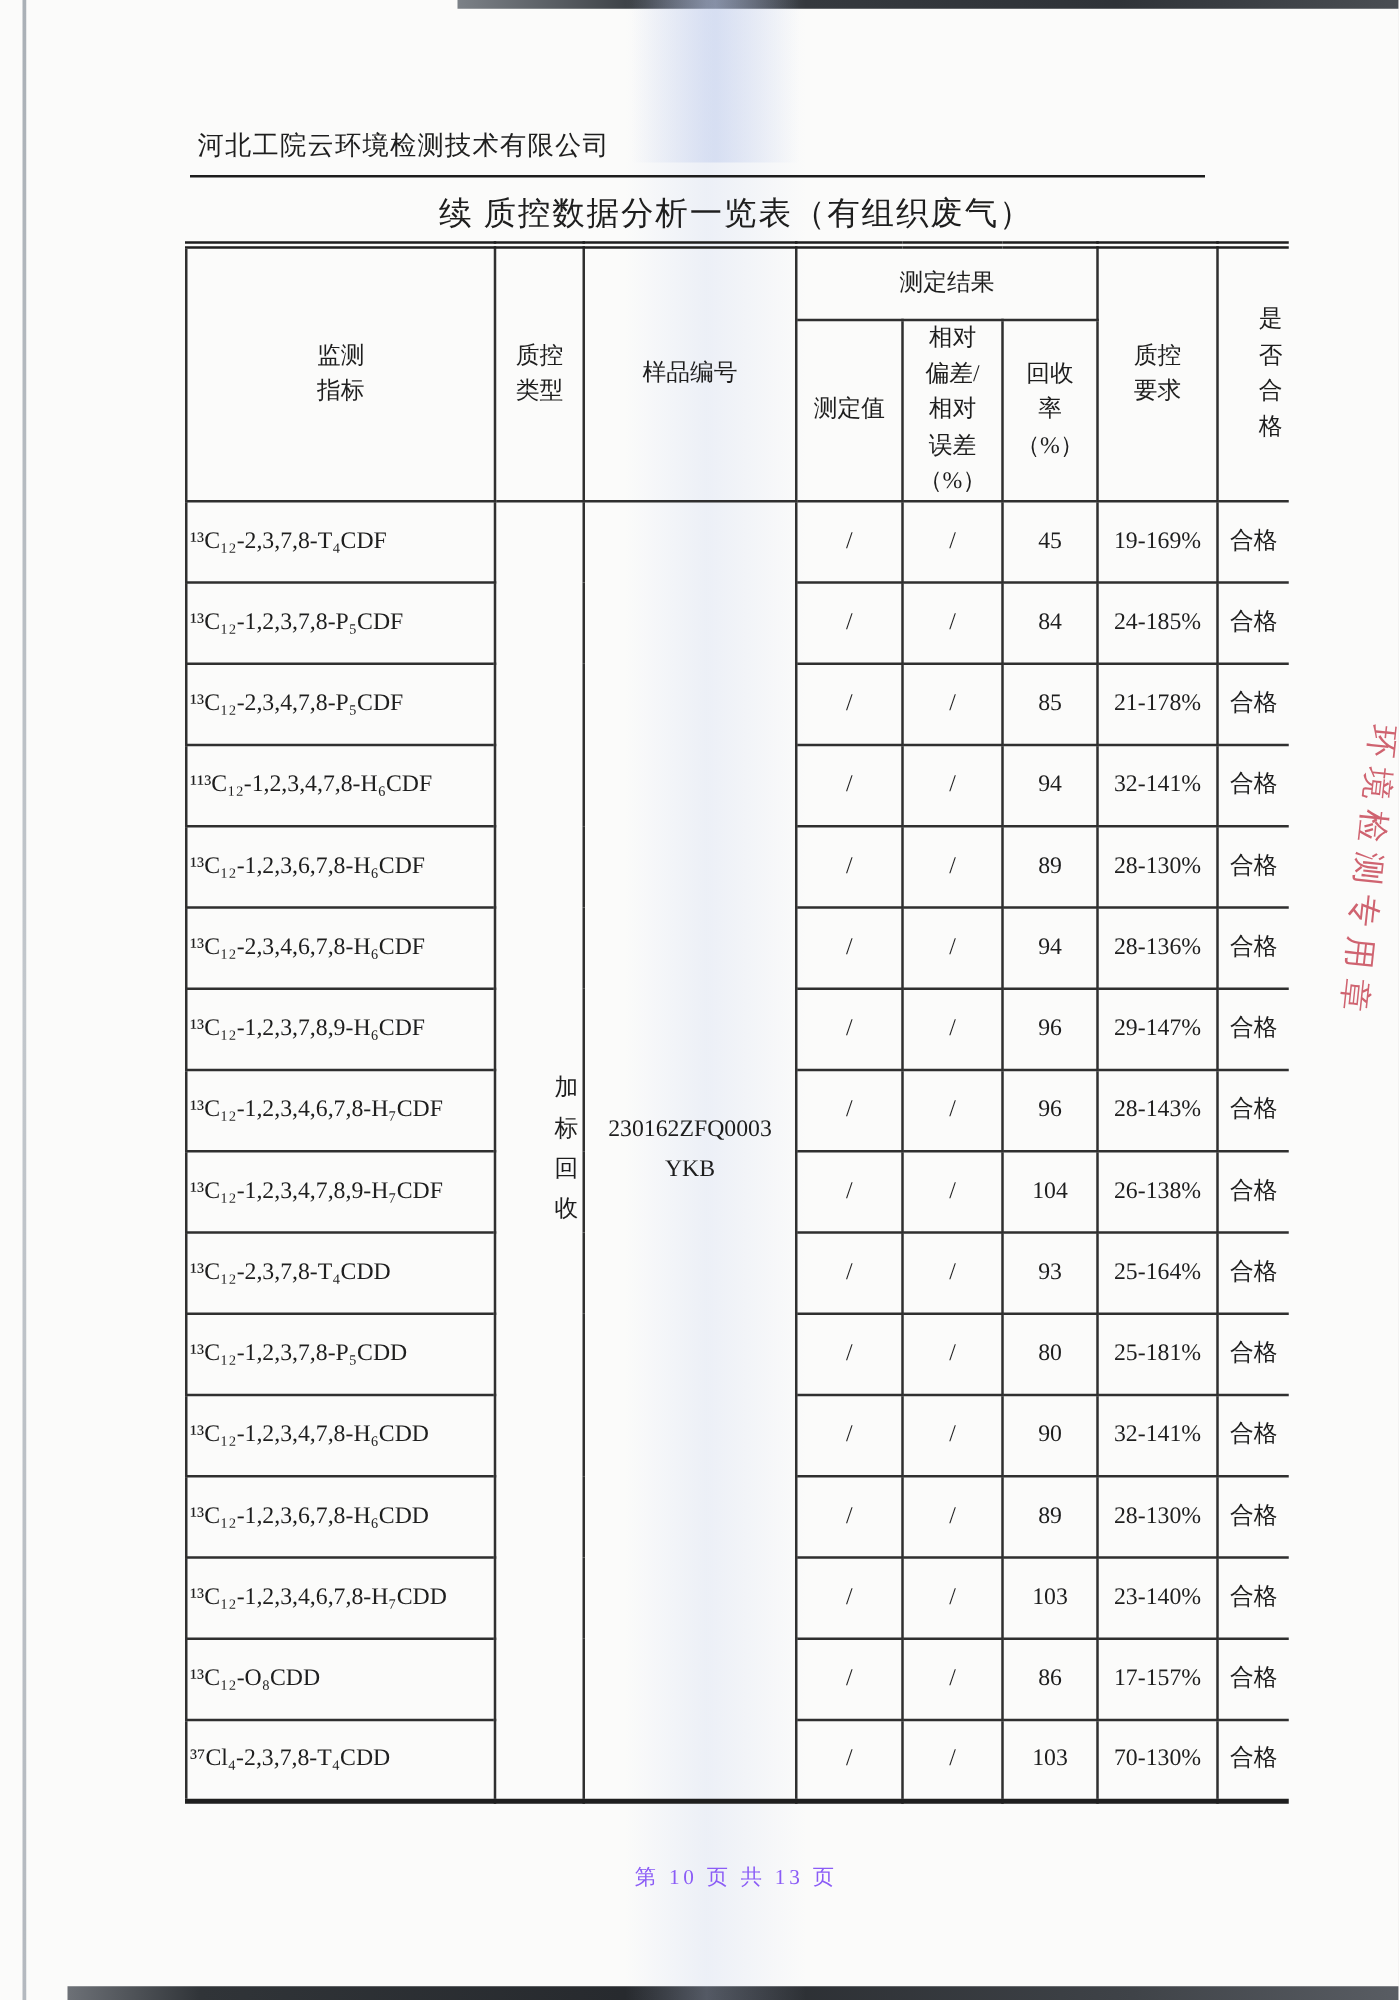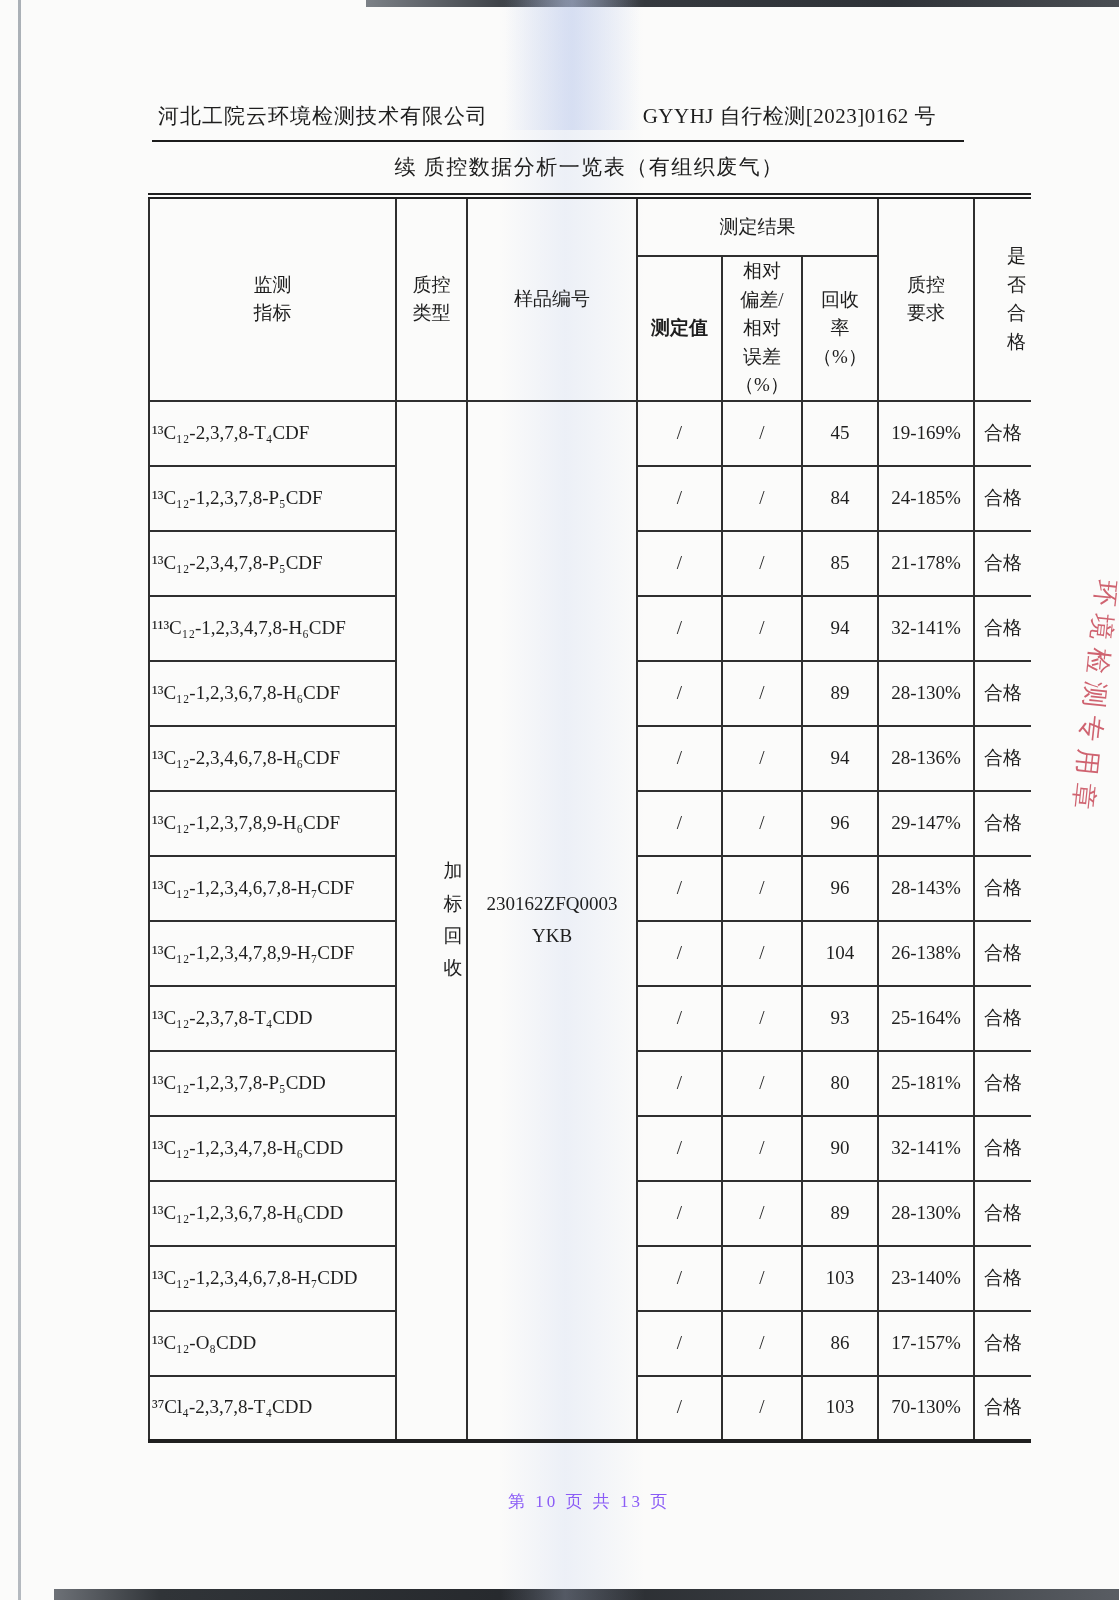--- a/index.html
+++ b/index.html
@@ -23,21 +23,21 @@
     background:linear-gradient(90deg, rgba(186,200,236,0), rgba(186,200,236,0.45), rgba(186,200,236,0));
     pointer-events:none; }
 
   
   .doc-header { position:absolute; top:102px; left:158px; width:778px;
     display:flex; justify-content:space-between; align-items:baseline;
     font-size:21px; letter-spacing:1px; }
   .doc-header .right { letter-spacing:0.5px; }
   .header-rule { position:absolute; top:140px; left:152px; width:812px; height:2px; background:#1c1c1c; }
   .doc-title { position:absolute; top:153px; left:148px; width:882px;
-    text-align:center; font-size:21px; letter-spacing:1.5px; }
+    text-align:center; font-size:26px; letter-spacing:1.5px; }
 
   
   table.qc { position:absolute; left:148px; top:193px; width:882px;
     border-collapse:collapse; table-layout:fixed;
     border-top:6px double #1f1f1f; border-bottom:4px solid #1f1f1f;
     border-left:2px solid #2a2a2a; }
   .qc th, .qc td { border:2px solid #2f2f2f; font-weight:normal;
     font-size:19px; line-height:1.5; text-align:center; vertical-align:middle;
     padding:0 2px; overflow:hidden; }
   .qc tr > *:last-child { border-right:none; }
@@ -64,21 +64,20 @@
 <div class="page">
 
   <div class="edge-top"></div>
   <div class="edge-bottom"></div>
   <div class="edge-left"></div>
   <div class="smudge"></div>
   <div class="smudge-top"></div>
 
   <div class="doc-header">
     <span class="left">河北工院云环境检测技术有限公司</span>
-    <span class="right">GYYHJ 自行检测[2023]0162 号</span>
   </div>
   <div class="header-rule"></div>
 
   <div class="doc-title" style="white-space: pre-line;">续  质控数据分析一览表（有组织废气）</div>
 
   <table class="qc">
     <colgroup>
       <col style="width:247px">
         <col style="width:71px">
         <col style="width:170px">
@@ -95,21 +94,21 @@
         <th rowspan="2" style="white-space: pre-line;">质控
 类型</th>
         <th rowspan="2" style="white-space: pre-line; font-family: Liberation Serif, serif;">样品编号</th>
         <th colspan="3" style="white-space: pre-line;">测定结果</th>
         <th rowspan="2" style="white-space: pre-line;">质控
 要求</th>
         <th rowspan="2" style="white-space: pre-line; padding-left: 29px;">是否
 合格</th>
       </tr>
       <tr class="h2">
-        <th style="white-space: pre-line; font-weight: bold;">测定值</th>
+        <th style="white-space: pre-line;">测定值</th>
         <th style="white-space: pre-line;">相对
 偏差/
 相对
 误差
 （%）</th>
         <th style="white-space: pre-line;">回收
 率
 （%）</th>
       </tr>
     </thead>

